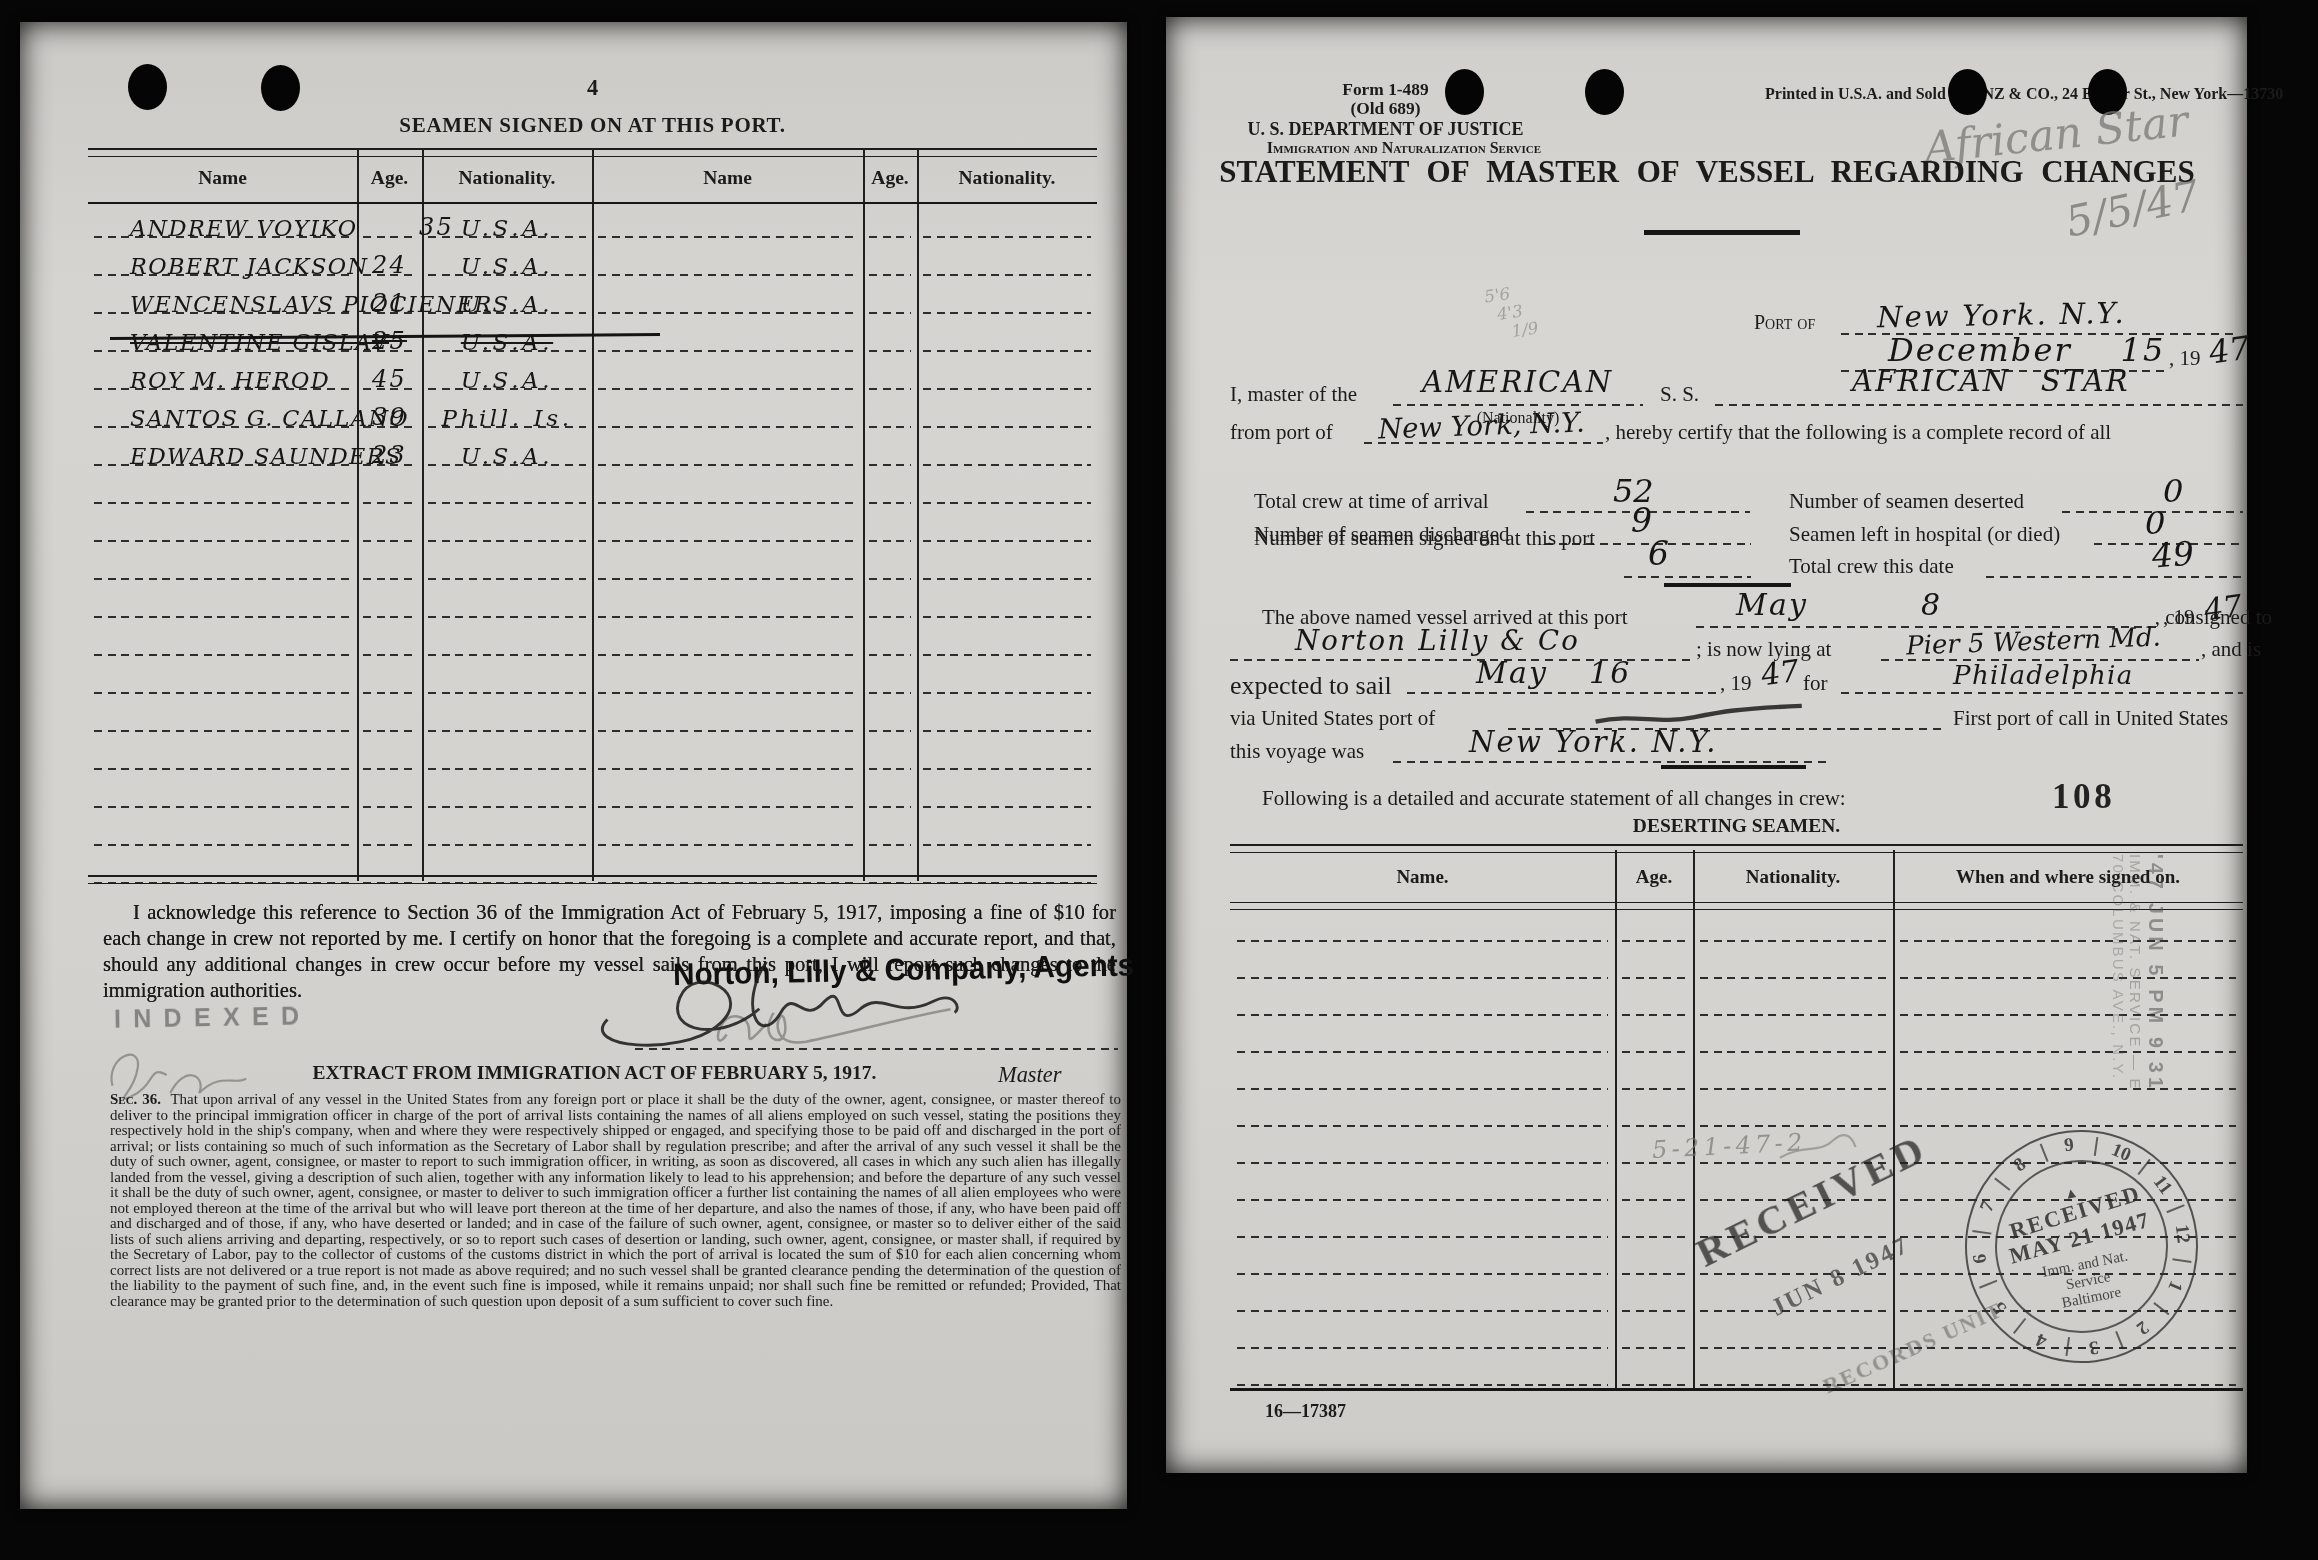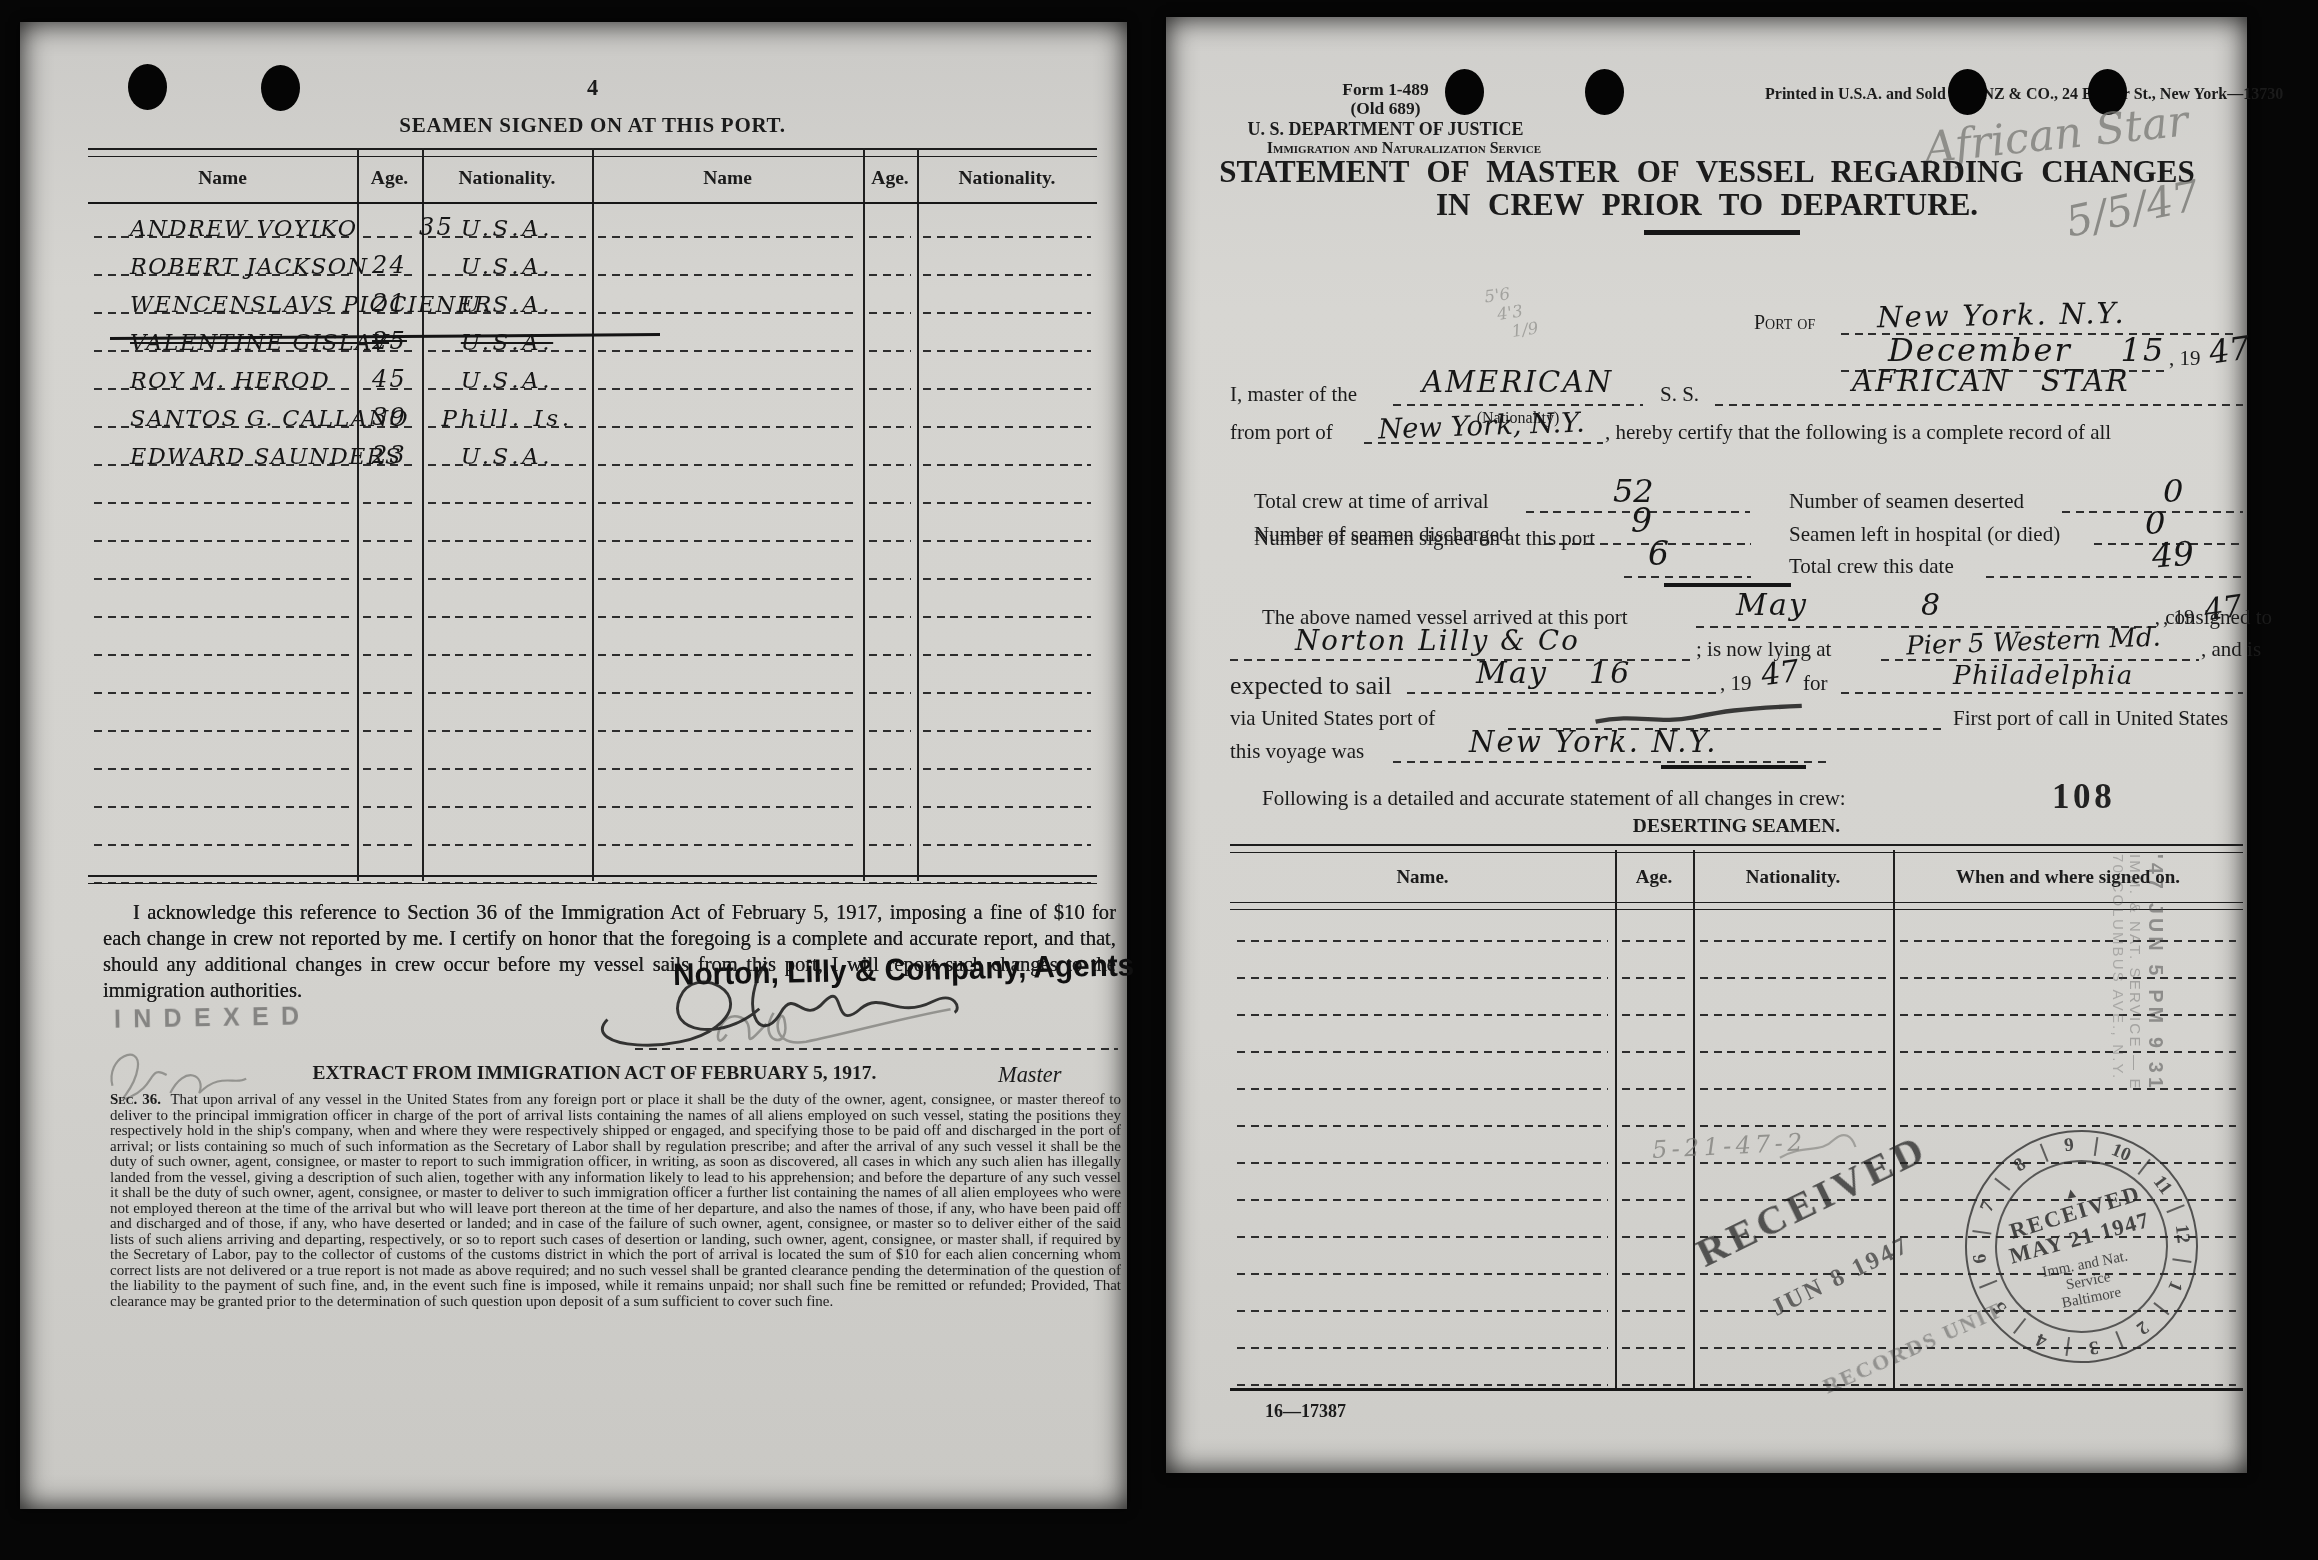--- a/index.html
+++ b/index.html
@@ -514,21 +514,20 @@
 
   <div class="abs pencil" style="left:1924px;top:109px;font-size:43px;transform:rotate(-6deg);opacity:.75;">African Star</div>
   <div class="abs pencil" style="left:2065px;top:184px;font-size:42px;transform:rotate(-12deg);opacity:.8;">5/5/47</div>
   <div class="abs pencil" style="left:1487px;top:284px;font-size:16.6px;line-height:19px;opacity:.55;transform:rotate(-8deg);">
     <div>5'6</div>
     <div style="margin-left:10px;">4'3</div>
     <div style="margin-left:22px;">1/9</div>
   </div>
 
   <div class="abs printed" style="left:1197px;top:154px;width:1020px;text-align:center;font-size:31px;font-weight:bold;word-spacing:10px;">STATEMENT OF MASTER OF VESSEL REGARDING CHANGES</div>
-  <div class="abs printed" style="left:1197px;top:187px;width:1020px;text-align:center;font-size:31px;font-weight:bold;word-spacing:10px;">IN CREW PRIOR TO DEPARTURE.</div>
   <div class="solidline" style="left:1644px;top:230px;width:156px;height:5px;"></div>
 
   <div class="abs printed sc" style="left:1754px;top:311px;font-size:20px;">Port of</div>
   <div class="dash" style="left:1841px;top:333px;width:396px;"></div>
   <div class="abs hw hw-caps" style="left:1877px;top:298px;font-size:29px;transform:rotate(-1deg);">New York. N.Y.</div>
 
   <div class="dash" style="left:1841px;top:370px;width:326px;"></div>
   <div class="abs hw hw-caps" style="left:1888px;top:331px;font-size:32px;word-spacing:36px;">December 15</div>
   <div class="abs printed" style="left:2169px;top:346px;font-size:21px;">, 19</div>
   <div class="abs hw" style="left:2209px;top:331px;font-size:32px;transform:rotate(-8deg);">47</div>

